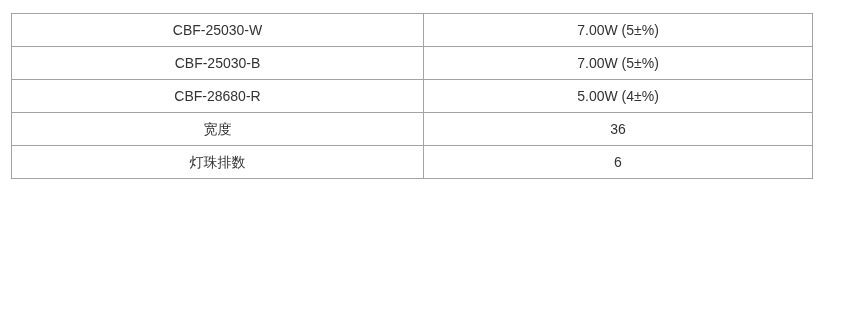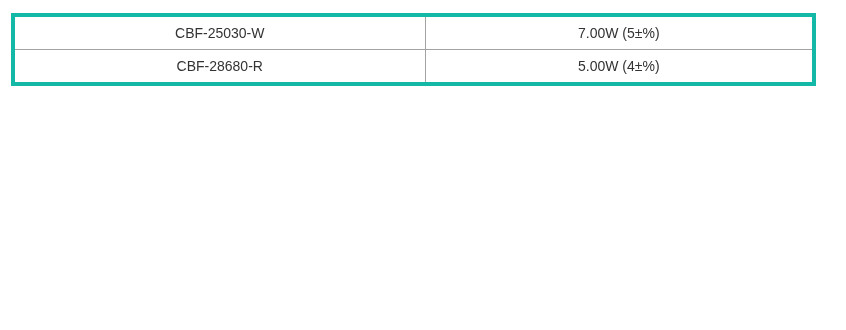--- a/index.html
+++ b/index.html
@@ -17,21 +17,21 @@
   #spec-table-wrap {
     position: absolute;
     left: 11px;
     top: 13px;
     width: 801px;
   }
   table.spec-table {
     border-collapse: collapse;
     table-layout: fixed;
     width: 801px;
-    border: 4px solid #14b8a6;
+    border: 1px solid #14b8a6;
   }
   table.spec-table col.col-label { width: 412px; }
   table.spec-table col.col-value { width: 389px; }
   table.spec-table td {
     border: 1px solid #a3a3a3;
     height: 32px;
     padding: 0 4px;
     text-align: center;
     vertical-align: middle;
     font-size: 14px;
@@ -51,18 +51,30 @@
     <colgroup>
       <col class="col-label">
       <col class="col-value">
     </colgroup>
     <tbody>
         <tr>
           <td class="cell-label">CBF-25030-W</td>
           <td class="cell-value">7.00W (5±%)</td>
         </tr>
         <tr>
+          <td class="cell-label">CBF-25030-B</td>
+          <td class="cell-value">7.00W (5±%)</td>
+        </tr>
+        <tr>
           <td class="cell-label">CBF-28680-R</td>
           <td class="cell-value">5.00W (4±%)</td>
+        </tr>
+        <tr>
+          <td class="cell-label">宽度</td>
+          <td class="cell-value">36</td>
+        </tr>
+        <tr>
+          <td class="cell-label">灯珠排数</td>
+          <td class="cell-value">6</td>
         </tr>
       </tbody>
   </table>
 </div>
 
 </body></html>

